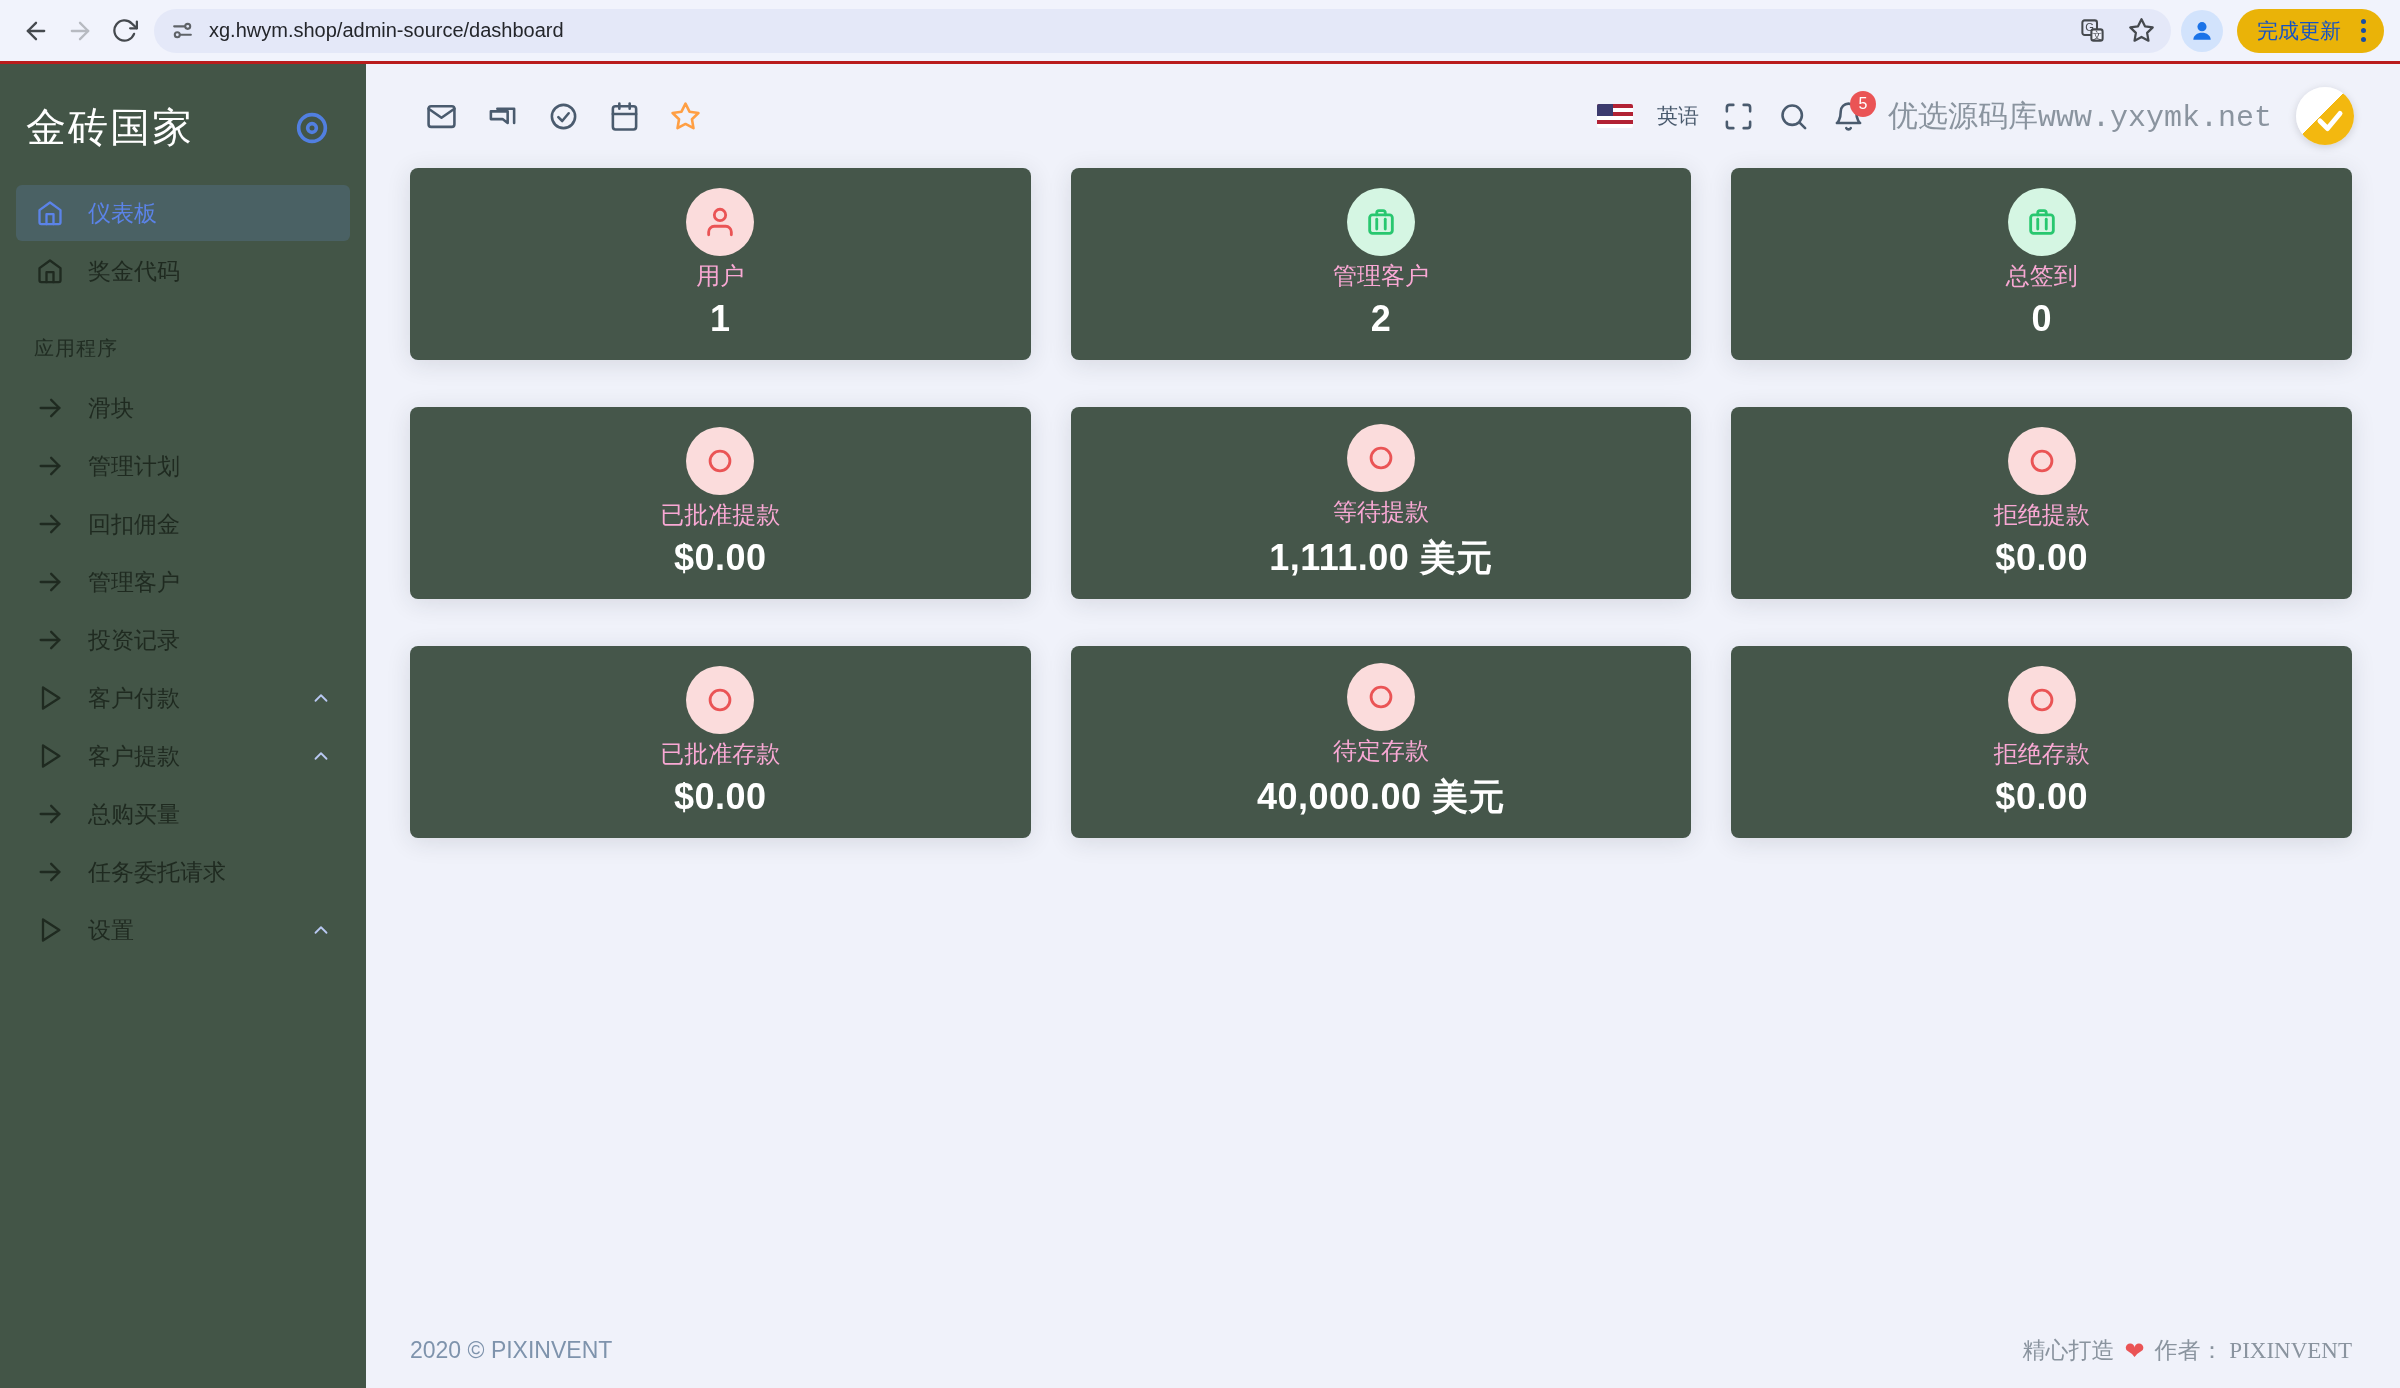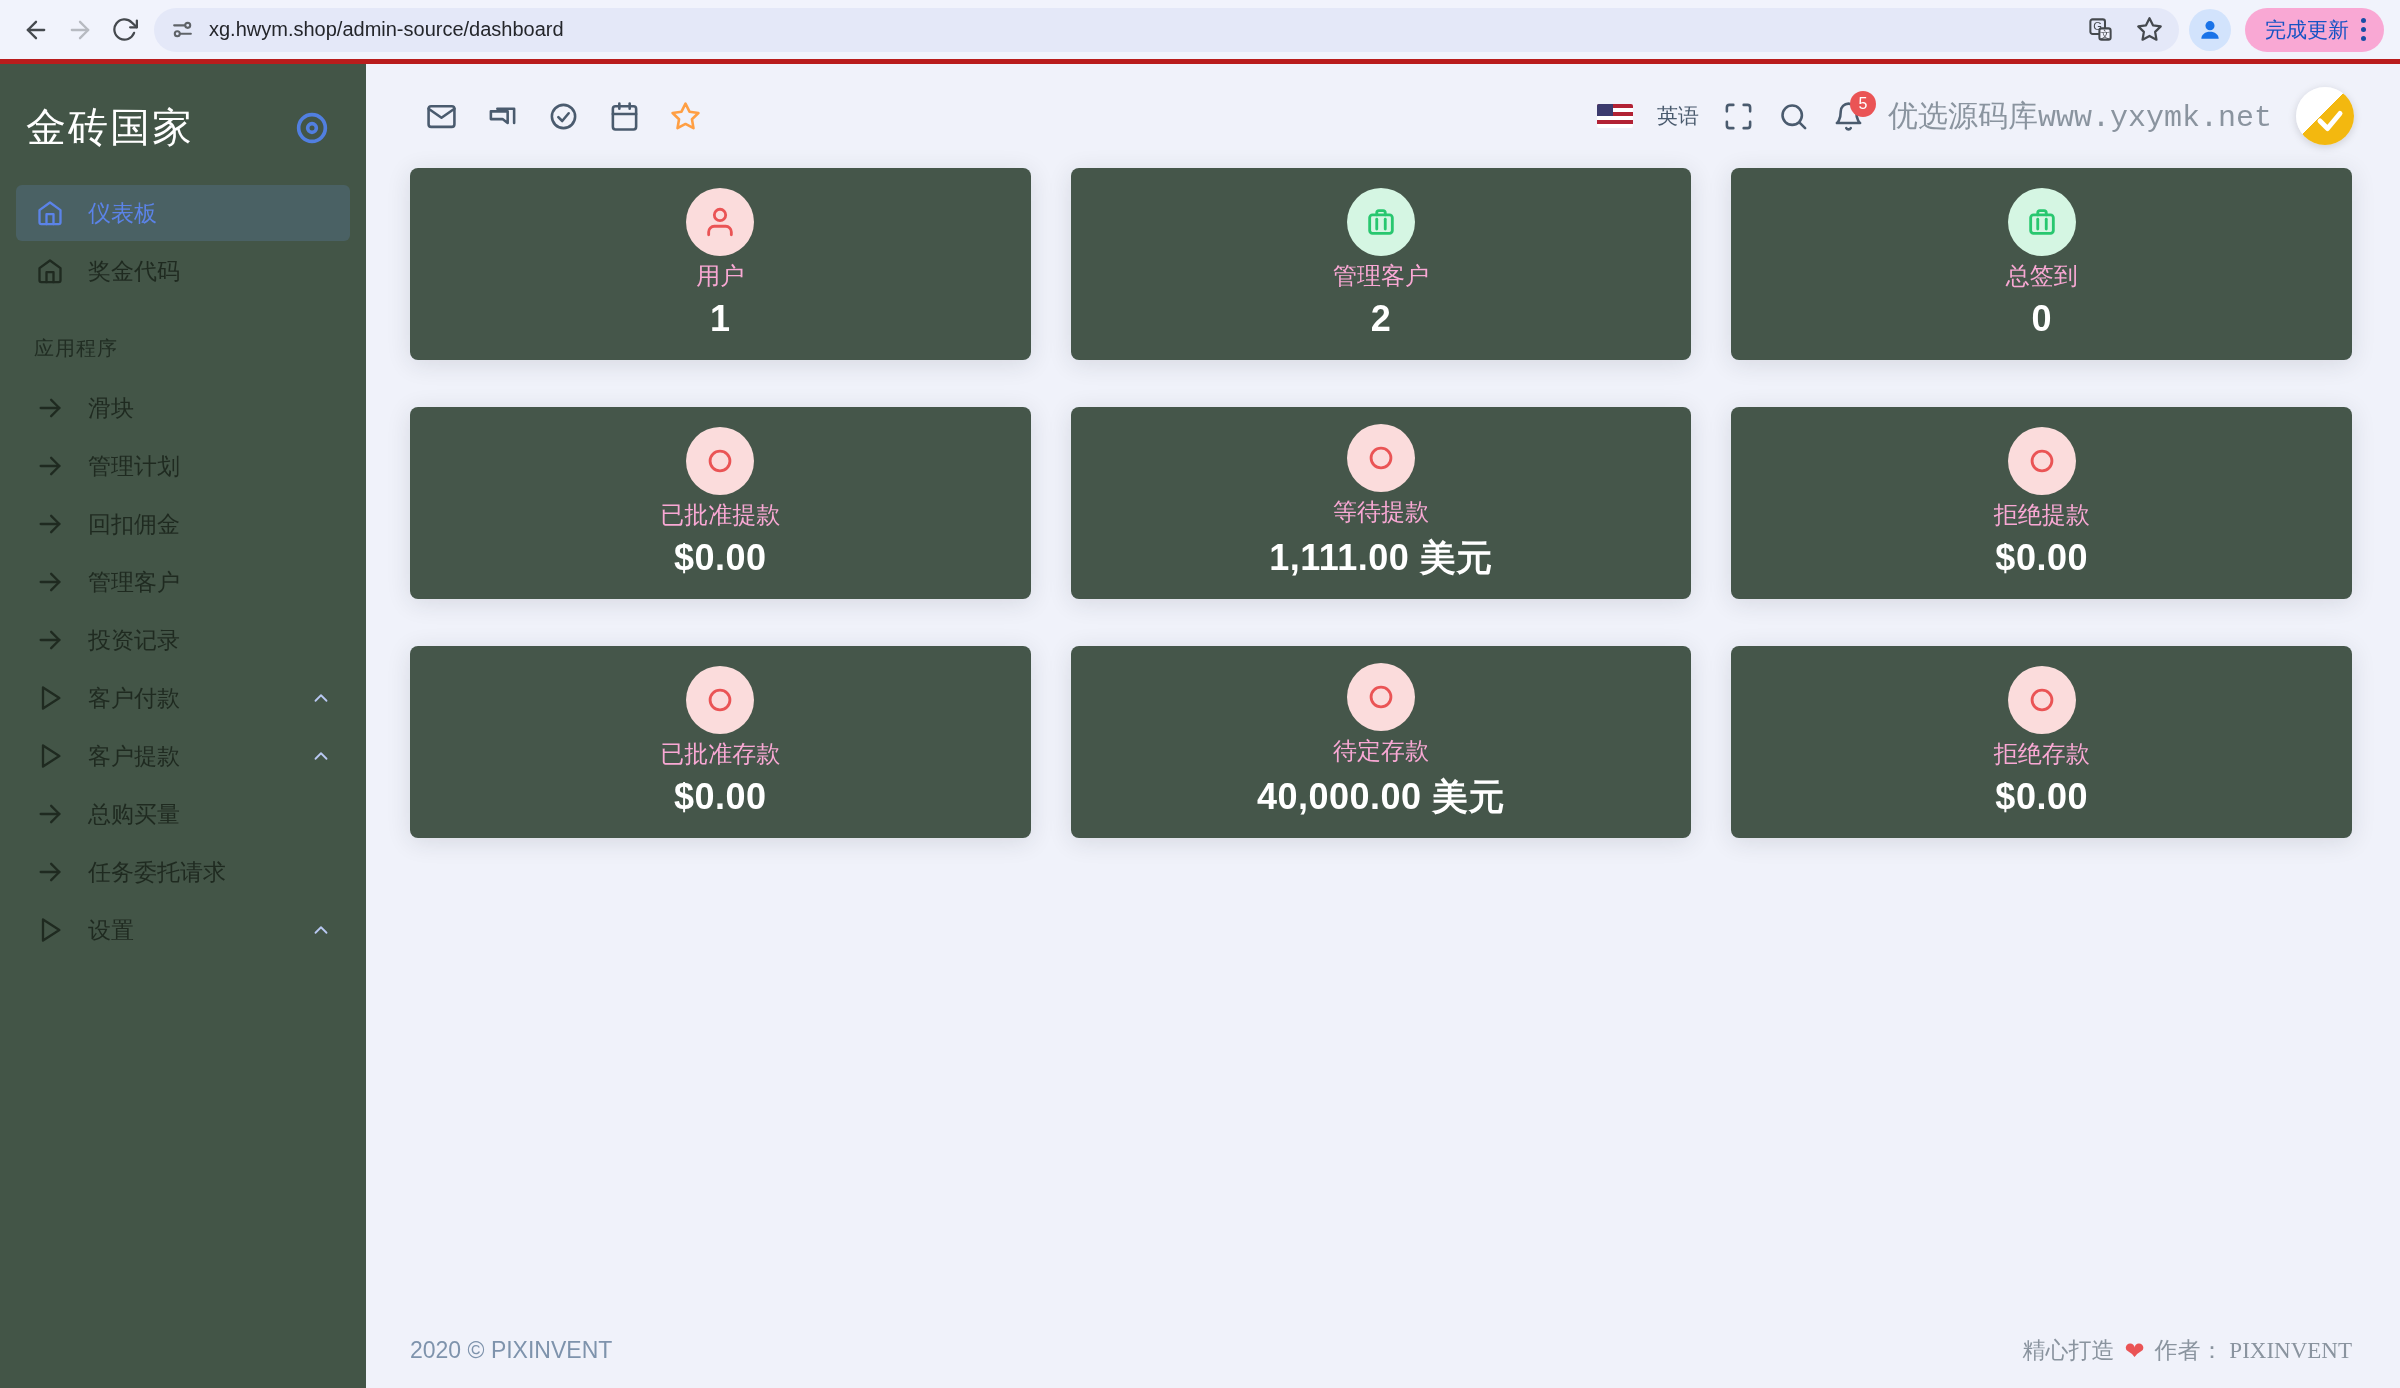--- a/index.html
+++ b/index.html
@@ -1,27 +1,27 @@
 <!DOCTYPE html>
 <html><head>
 <meta charset="utf-8">
 <style>
   * { margin:0; padding:0; box-sizing:border-box; }
   html,body { width:2400px; height:1388px; overflow:hidden; }
   body { font-family:"Liberation Sans","DejaVu Sans",sans-serif; background:#f0f2fa; position:relative; }
   svg { display:block; }
 
   
-  .browser-bar { height:64px; background:#f1f3fc; display:flex; align-items:center; padding:0 16px 0 14px; border-bottom:5px solid #b91c1c; }
+  .browser-bar { height:64px; background:#f1f3fc; display:flex; align-items:center; padding:0 16px 0 14px; border-bottom:3px solid #b91c1c; }
   .nav-ic { width:44px; height:44px; border-radius:50%; display:flex; align-items:center; justify-content:center; flex:0 0 auto; }
   .omnibox { flex:1 1 auto; height:44px; background:#e4e8f8; border-radius:22px; display:flex; align-items:center; padding:0 16px; margin:0 10px 0 8px; min-width:0; }
   .omnibox .url { font-size:20px; color:#24262b; margin-left:14px; flex:1 1 auto; white-space:nowrap; overflow:hidden; }
   .chrome-right { display:flex; align-items:center; gap:14px; flex:0 0 auto; }
   .chrome-avatar { width:42px; height:42px; border-radius:50%; background:#d2e3fc; display:flex; align-items:center; justify-content:center; }
-  .update-pill { height:44px; border-radius:22px; background:#f9a8d4; display:flex; align-items:center; gap:4px; padding:0 10px 0 20px; }
+  .update-pill { height:44px; border-radius:22px; background:#eab308; display:flex; align-items:center; gap:12px; padding:0 10px 0 20px; }
   .update-pill .txt { font-size:21px; color:#1553c4; }
   .dots { display:flex; flex-direction:column; gap:4px; padding:0 8px; }
   .dots i { width:5px; height:5px; border-radius:50%; background:#174ea6; display:block; }
 
   
   .app { display:flex; height:1324px; }
   .sidebar { width:366px; flex:0 0 auto; background:#435547; position:relative; padding-top:36px; }
   .brand-row { display:flex; align-items:center; justify-content:space-between; padding:0 34px 0 26px; margin-bottom:30px; }
   .brand { font-family:"Liberation Serif","DejaVu Serif",serif; font-size:40px; color:#ffffff; letter-spacing:2px; }
   .menu-item { height:56px; display:flex; align-items:center; margin:2px 16px; padding:0 18px 0 20px; border-radius:6px; color:#1f2a20; }

